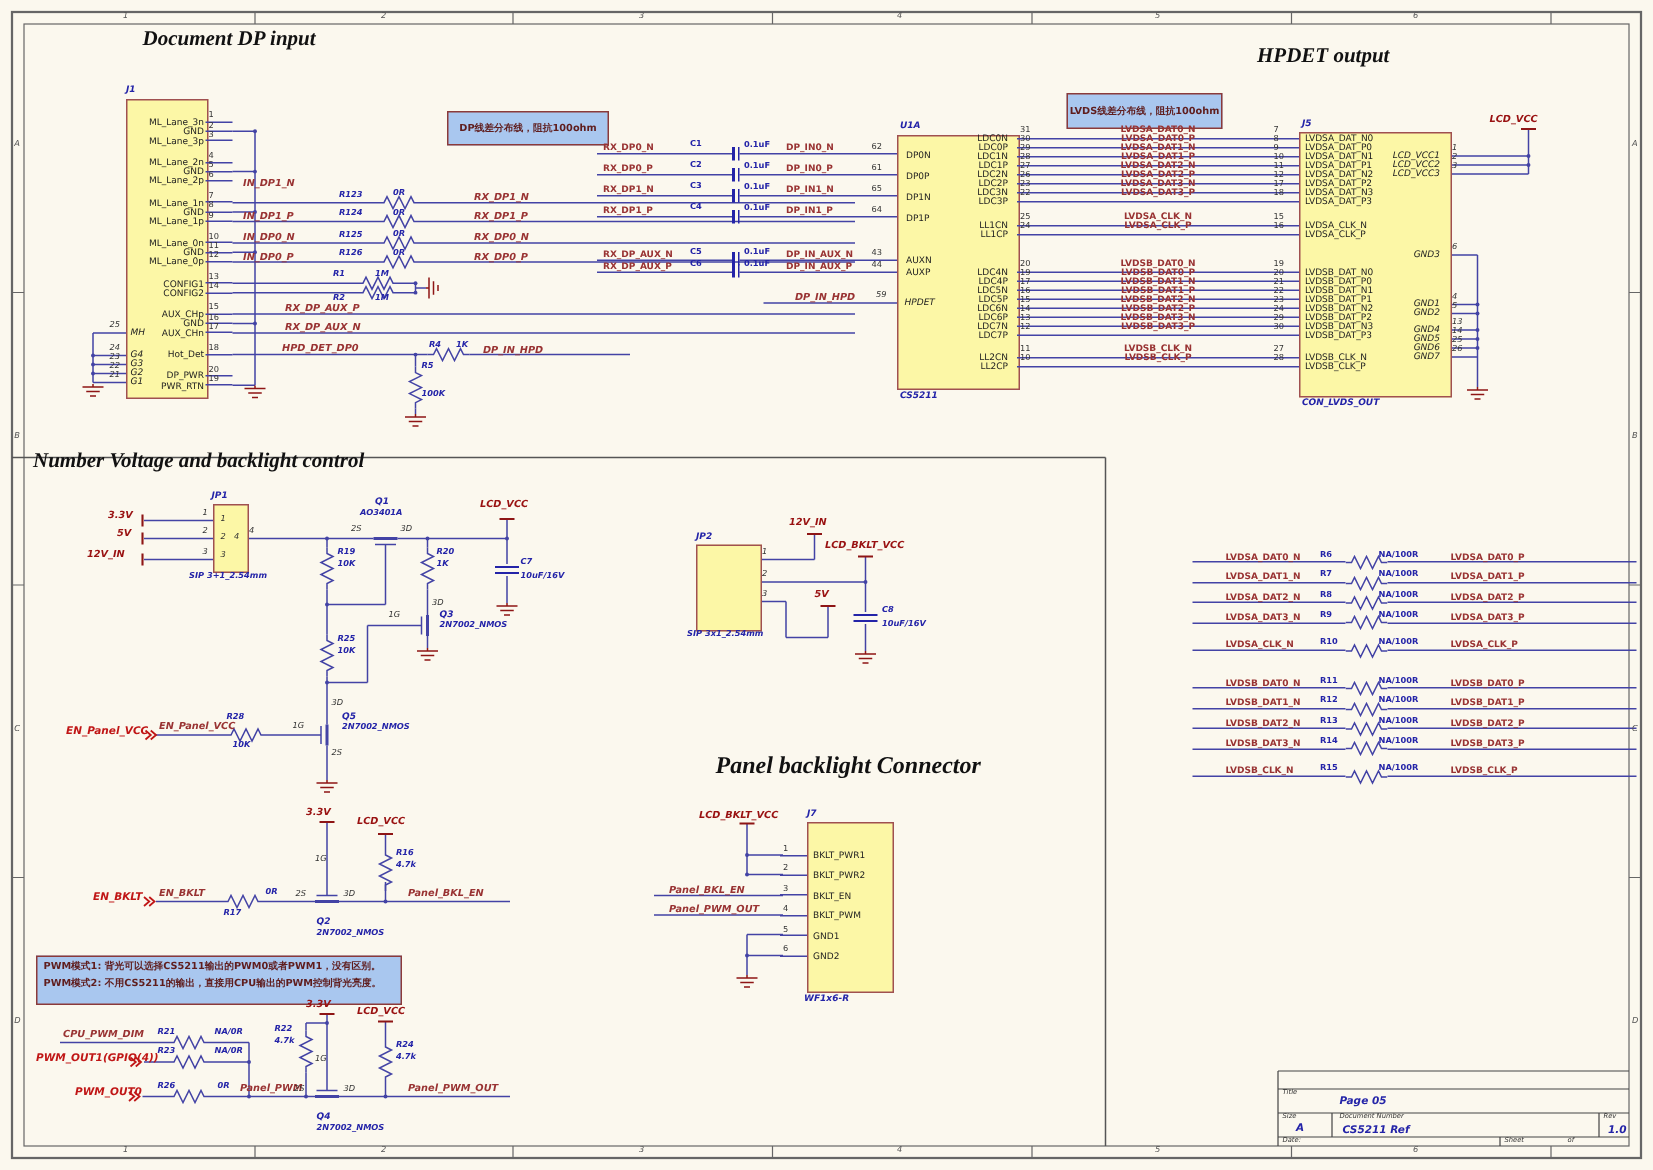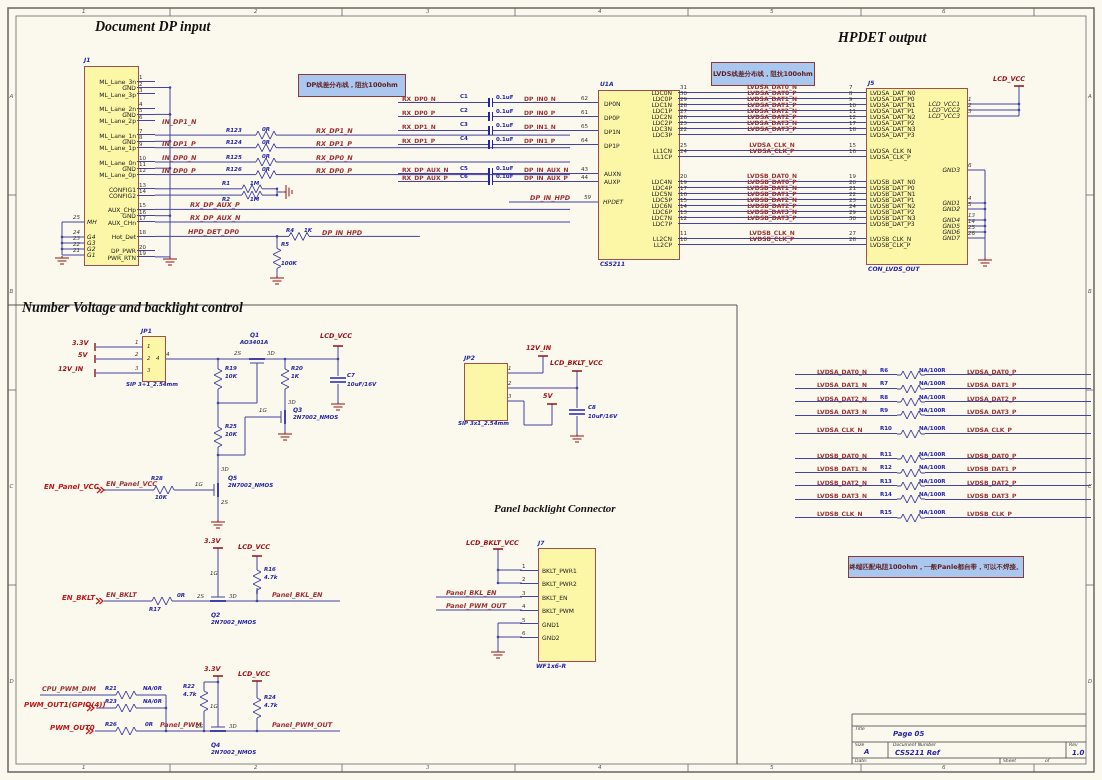--- a/index.html
+++ b/index.html
@@ -247,28 +247,29 @@
 <div class="cbox" style="left:142px;top:336px;width:22px;height:44px"></div>
 <div class="cbox" style="left:464px;top:363px;width:42px;height:56px"></div>
 <div class="cbox" style="left:538px;top:548px;width:56px;height:112px"></div>
 
 <div class="note" style="left:298px;top:74px;width:106px;height:21px">
       <span>DP线差分布线，阻抗100ohm</span>
     </div>
 <div class="note" style="left:711px;top:62px;width:102px;height:22px">
       <span>LVDS线差分布线，阻抗100ohm</span>
     </div>
-<div class="note" style="left:848px;top:556px;width:174px;height:20px">
-      <span>终端匹配电阻100ohm，一般Panle都自带，可以不焊接。</span>
-    </div>
+<div class="note ml" style="left:24px;top:637px;width:234px;height:27px">
+  <span>PWM模式1: 背光可以选择CS5211输出的PWM0或者PWM1，没有区别。</span>
+  <span>PWM模式2: 不用CS5211的输出，直接用CPU输出的PWM控制背光亮度。</span>
+</div>
 
 <i class="lb hd" style="left:95px;top:20px;font-size:14px">Document DP input</i>
 <i class="lb hd" style="left:838px;top:31px;font-size:14px">HPDET output</i>
 <i class="lb hd" style="left:22px;top:301px;font-size:14px">Number Voltage and backlight control</i>
-<i class="lb hd" style="left:494px;top:503px;font-size:11px">Panel backlight Connector</i>
+<i class="lb hd" style="left:477px;top:503px;font-size:16px">Panel backlight Connector</i>
 
 <i class="lb ref" style="left:84px;top:57px">J1</i>
 <div class="rows" style="left:86px;top:66px;width:72px;padding-top:12px">
 
     <div class="jrow">
       <span class="nm">ML_Lane_3n</span>
       <span class="st"></span>
       <span class="pn">1</span>
     </div>
 

